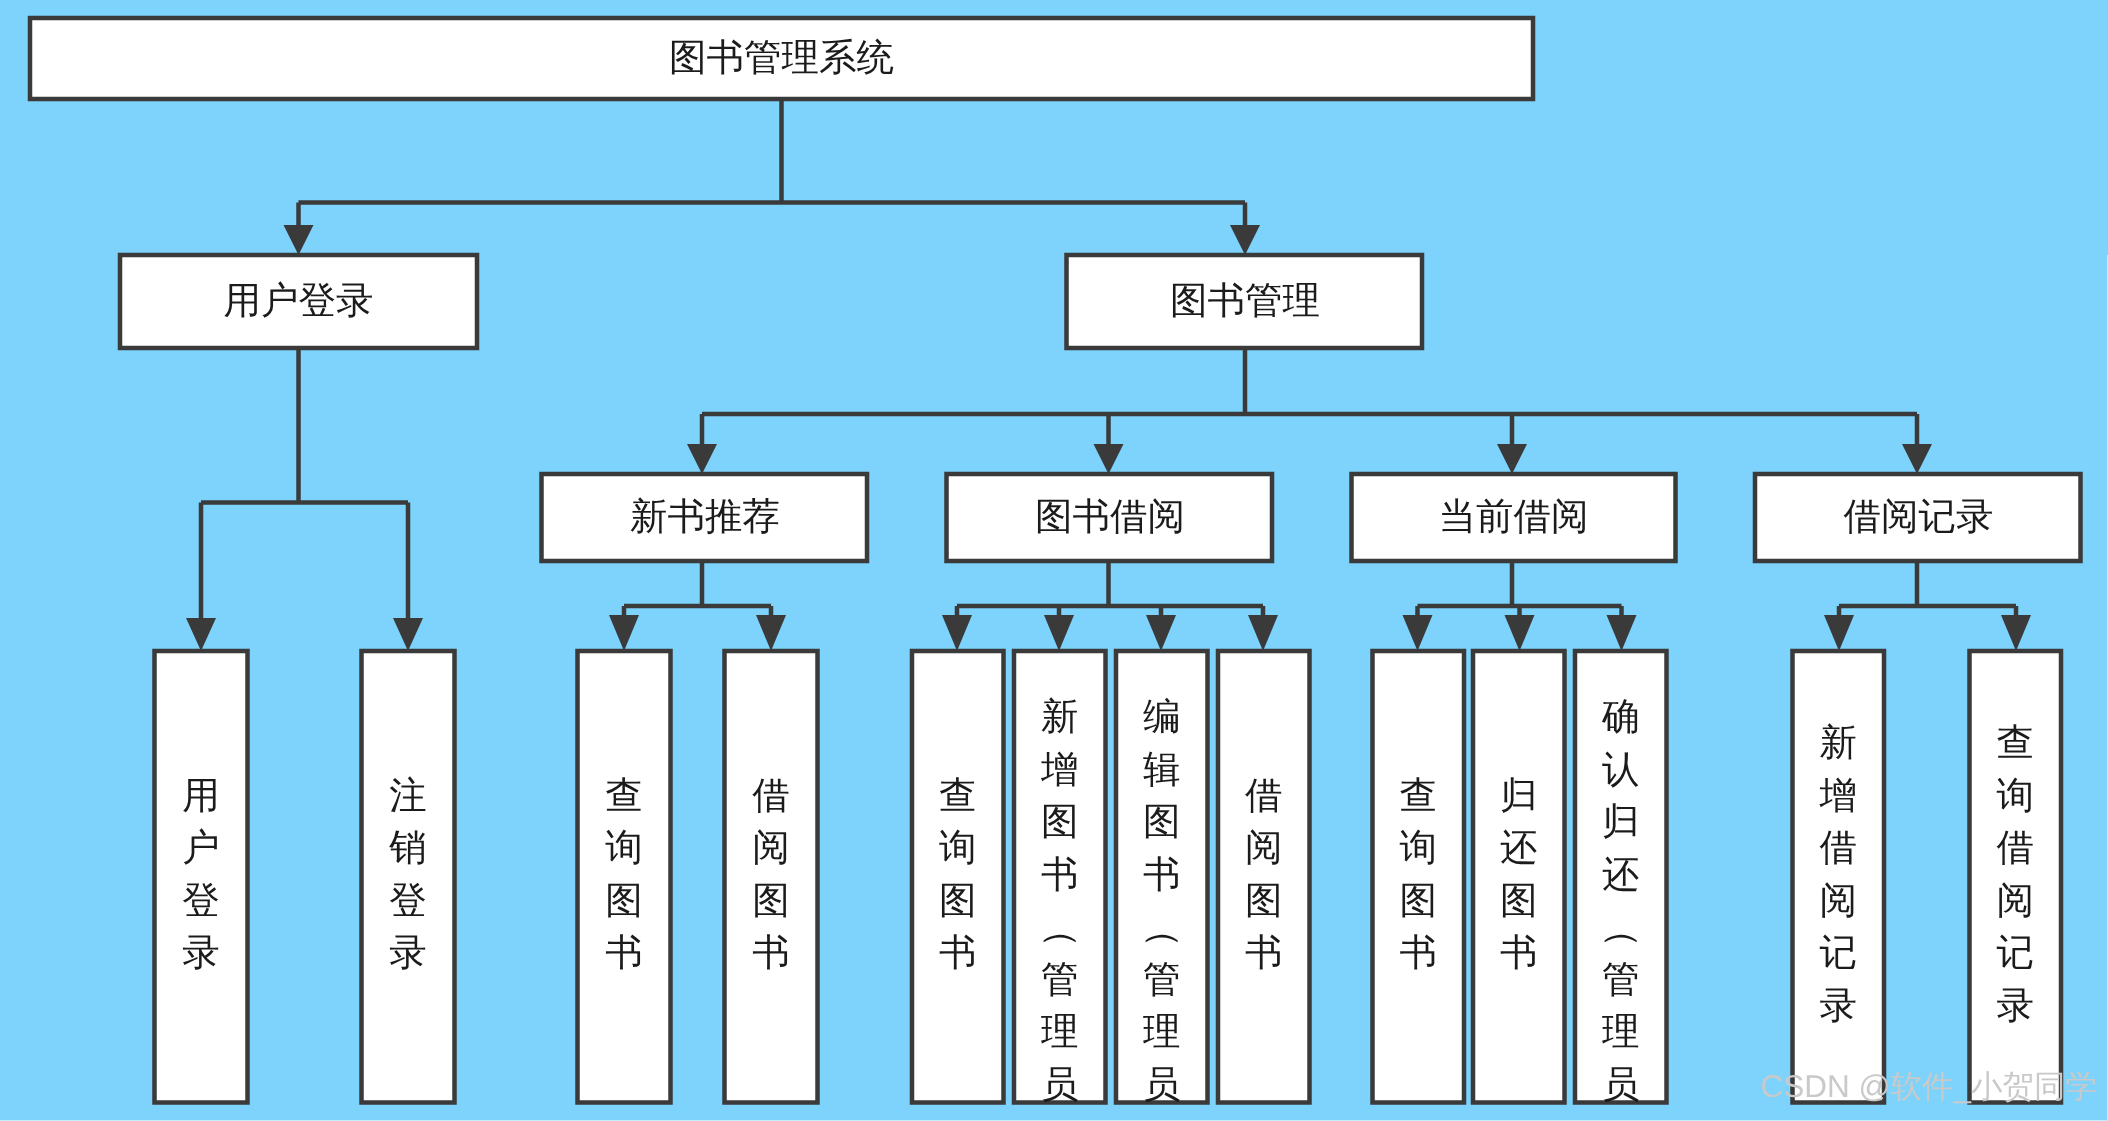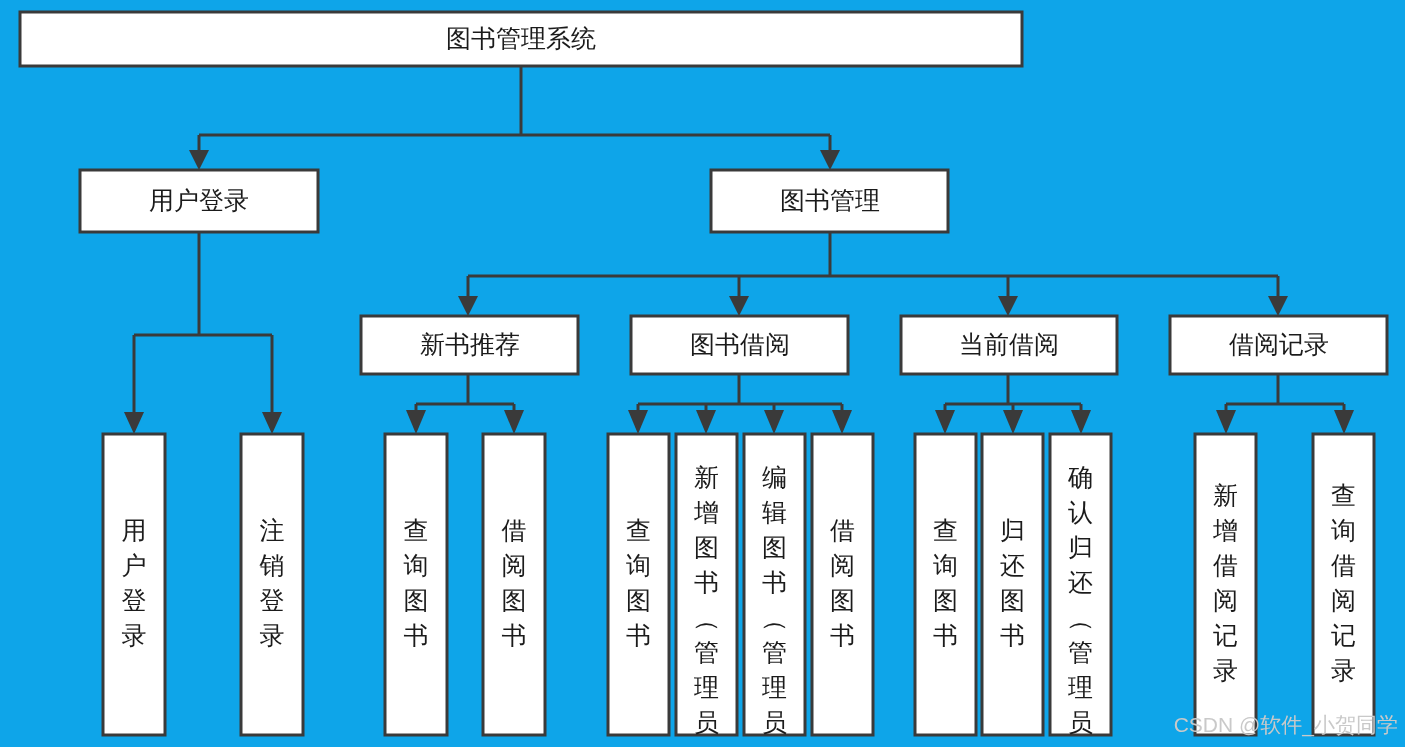--- a/index.html
+++ b/index.html
@@ -8,21 +8,21 @@
     padding: 0;
     background: #ffffff;
   }
   body {
     font-family: "Liberation Sans", "DejaVu Sans", sans-serif;
   }
   #diagram-root {
     position: relative;
     width: 1405px;
     height: 747px;
-    background: #0ea5e9;
+    background: #7dd3fc;
     overflow: hidden;
   }
   svg#flow-svg {
     position: absolute;
     left: 0;
     top: 0;
     width: 1405px;
     height: 747px;
     display: block;
   }

